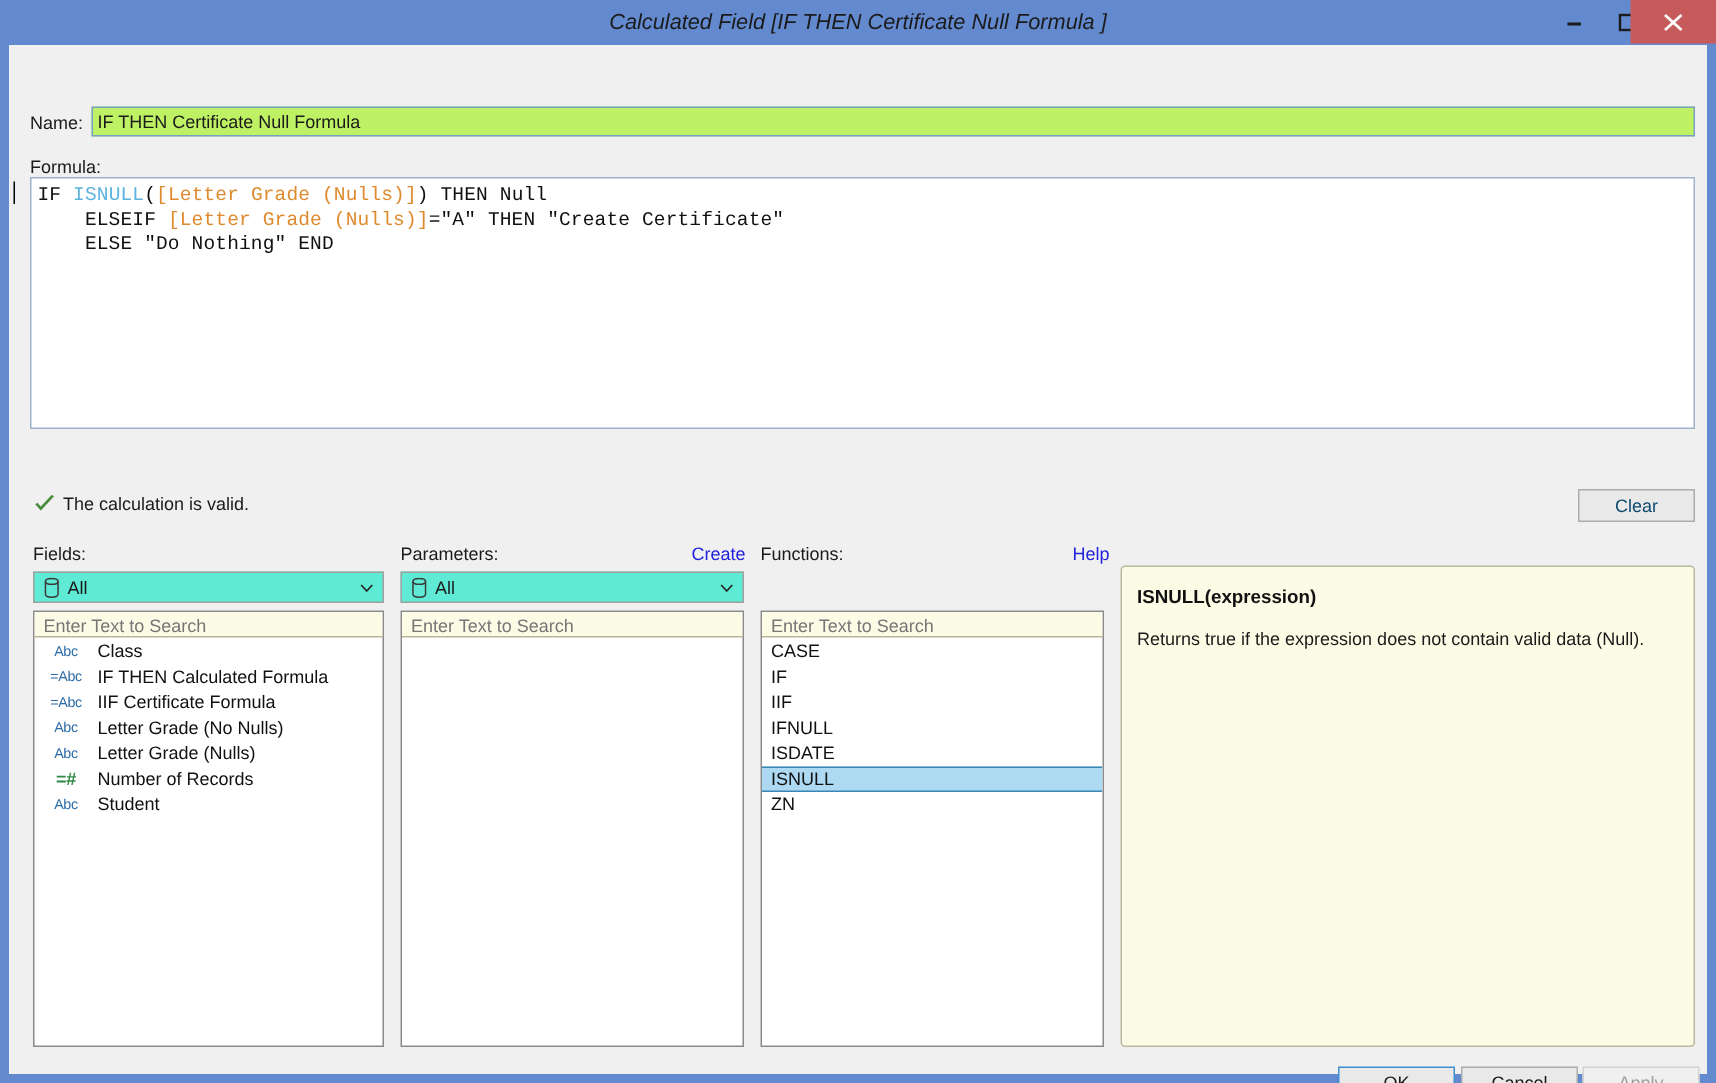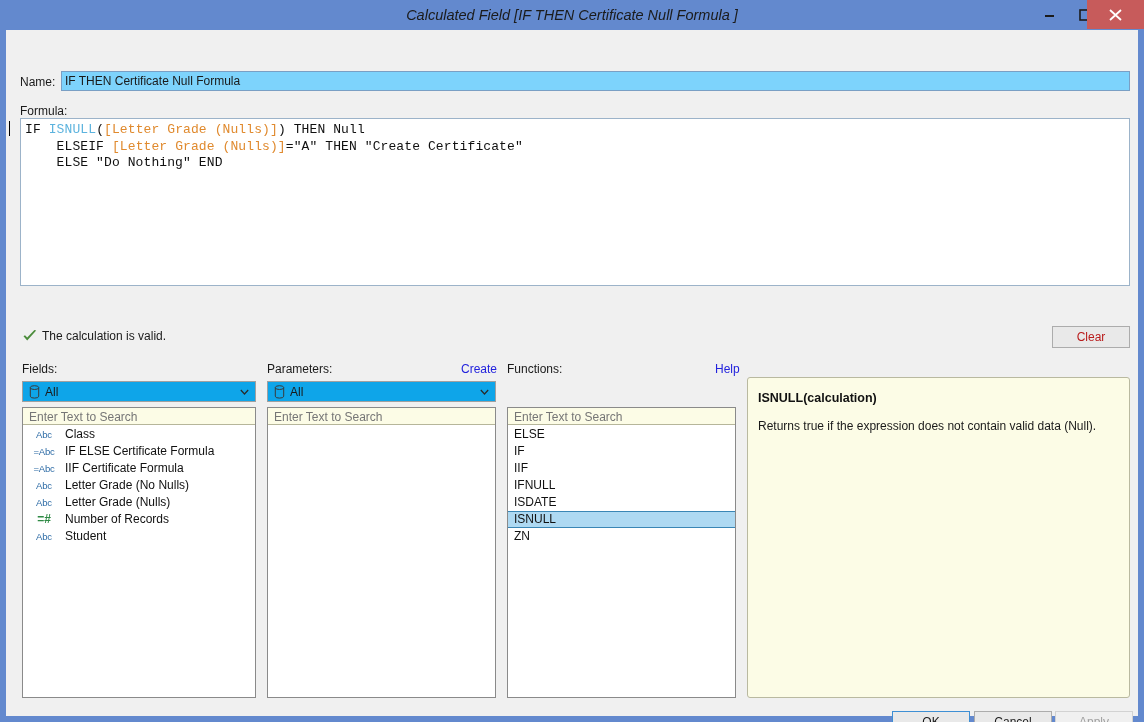--- a/index.html
+++ b/index.html
@@ -89,21 +89,21 @@
     color: #1a1a1a;
   }
   #name-input {
     position: absolute;
     left: 55px;
     top: 41px;
     width: 1069px;
     height: 20px;
     box-sizing: border-box;
     border: 1px solid #7a9fc4;
-    background: #7dd3fc;
+    background: #bef264;
     font-family: "Liberation Sans", sans-serif;
     font-size: 12px;
     color: #1a1a1a;
     padding: 0 3px;
     outline: none;
   }
 
   
   #formula-label {
     position: absolute;
@@ -172,21 +172,21 @@
     position: absolute;
     left: 1046px;
     top: 296px;
     width: 78px;
     height: 22px;
     box-sizing: border-box;
     border: 1px solid #acacac;
     background: #e9e9e9;
     font-family: "Liberation Sans", sans-serif;
     font-size: 12px;
-    color: #b91c1c;
+    color: #0c4a6e;
     cursor: default;
     padding: 0;
   }
 
   
   .col-label {
     position: absolute;
     font-size: 12px;
     color: #1a1a1a;
     top: 332px;
@@ -204,21 +204,21 @@
   #create-link { left: 455px; }
   #help-link   { left: 709px; }
 
   
   .combo {
     position: absolute;
     top: 351px;
     height: 21px;
     box-sizing: border-box;
     border: 1px solid #a0a0a0;
-    background: #0ea5e9;
+    background: #5eead4;
   }
   #fields-combo { left: 16px; width: 234px; }
   #params-combo { left: 261px; width: 229px; }
   #funcs-combo  { left: 501px; width: 229px; }
   .combo-icon {
     position: absolute;
     left: 5px;
     top: 3px;
     width: 13px;
     height: 14px;
@@ -463,21 +463,21 @@
       <div class="search-row">
         <input class="search-input" type="text" placeholder="Enter Text to Search" style="">
       </div>
       <div class="list-area" id="fields-list">
           <div class="list-item">
             <span class="field-icon">Abc</span>
             <span class="field-label">Class</span>
           </div>
           <div class="list-item">
             <span class="field-icon">=Abc</span>
-            <span class="field-label">IF ELSE Certificate Formula</span>
+            <span class="field-label">IF THEN Calculated Formula</span>
           </div>
           <div class="list-item">
             <span class="field-icon">=Abc</span>
             <span class="field-label">IIF Certificate Formula</span>
           </div>
           <div class="list-item">
             <span class="field-icon">Abc</span>
             <span class="field-label">Letter Grade (No Nulls)</span>
           </div>
           <div class="list-item">
@@ -501,21 +501,21 @@
       </div>
       <div class="list-area" id="params-list"></div>
     </div>
 
     <div class="listpanel" id="funcs-panel">
       <div class="search-row">
         <input class="search-input" type="text" placeholder="Enter Text to Search" style="">
       </div>
       <div class="list-area" id="funcs-list">
           <div class="list-item">
-            <span class="func-label">ELSE</span>
+            <span class="func-label">CASE</span>
           </div>
           <div class="list-item">
             <span class="func-label">IF</span>
           </div>
           <div class="list-item">
             <span class="func-label">IIF</span>
           </div>
           <div class="list-item">
             <span class="func-label">IFNULL</span>
           </div>
@@ -525,21 +525,21 @@
           <div class="list-item selected">
             <span class="func-label">ISNULL</span>
           </div>
           <div class="list-item">
             <span class="func-label">ZN</span>
           </div>
         </div>
     </div>
 
     <div id="help-panel">
-      <div id="help-title">ISNULL(calculation)</div>
+      <div id="help-title">ISNULL(expression)</div>
       <div id="help-desc">Returns true if the expression does not contain valid data (Null).</div>
     </div>
 
     <button class="dlg-button" id="ok-button">OK</button>
     <button class="dlg-button" id="cancel-button">Cancel</button>
     <button class="dlg-button" id="apply-button" disabled="">Apply</button>
 
   </div>
 </div>
 

